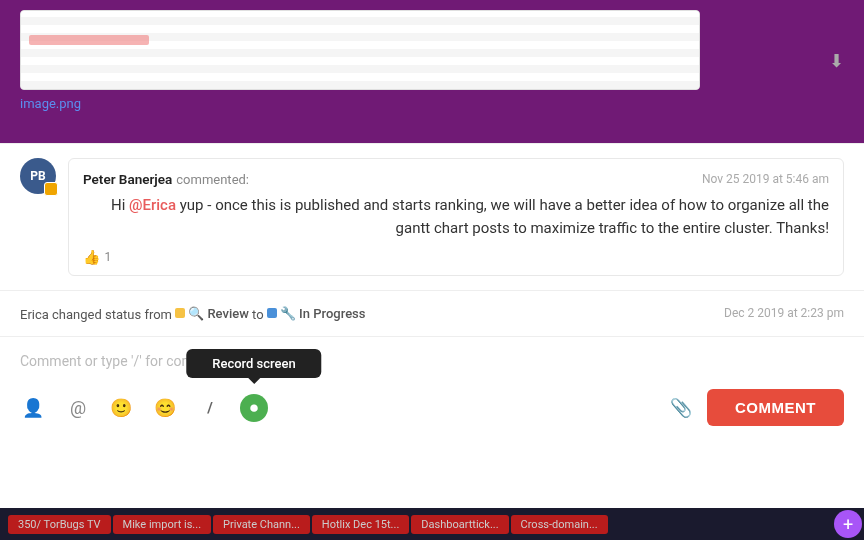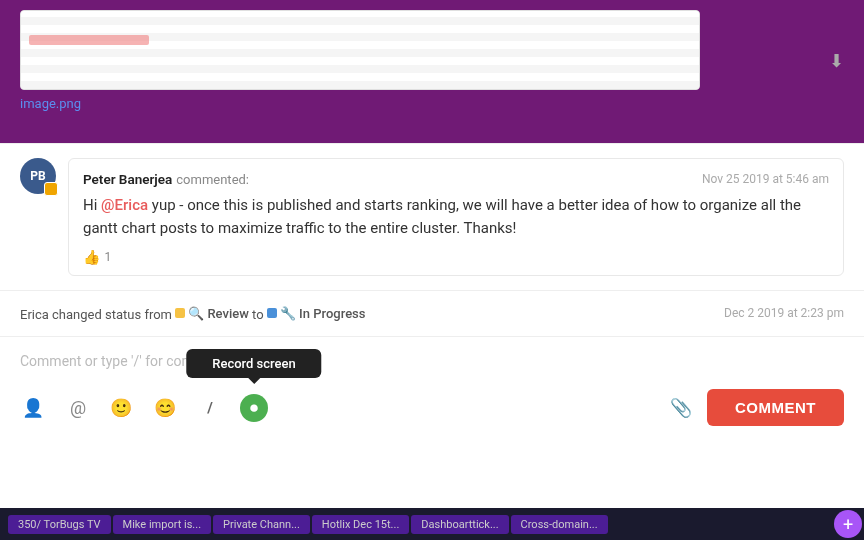--- a/index.html
+++ b/index.html
@@ -84,20 +84,21 @@
     .comment-section {
       background: #fff;
       padding: 14px 20px;
       border-bottom: 1px solid #eee;
     }
 
     .comment-row {
       display: flex;
       align-items: flex-start;
       gap: 12px;
+      text-align: right;
     }
 
     .avatar {
       width: 36px;
       height: 36px;
       border-radius: 50%;
       background: #3a5a8c;
       color: #fff;
       font-size: 12px;
       font-weight: 700;
@@ -342,21 +343,21 @@
       background: #1a1a2e;
       height: 32px;
       display: flex;
       align-items: center;
       padding: 0 8px;
       gap: 2px;
       overflow: hidden;
     }
 
     .taskbar-item {
-      background: #4c1d95;
+      background: #b91c1c;
       color: #ccc;
       font-size: 11px;
       padding: 3px 10px;
       border-radius: 3px;
       white-space: nowrap;
       cursor: pointer;
     }
 
     .taskbar-fab {
       position: absolute;

